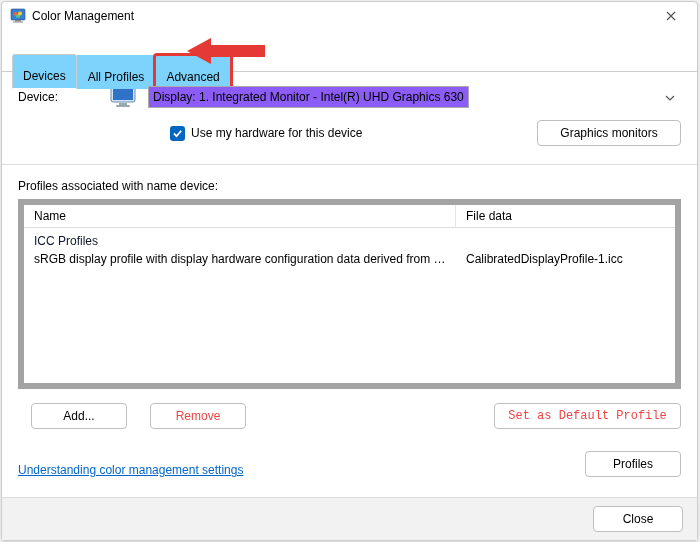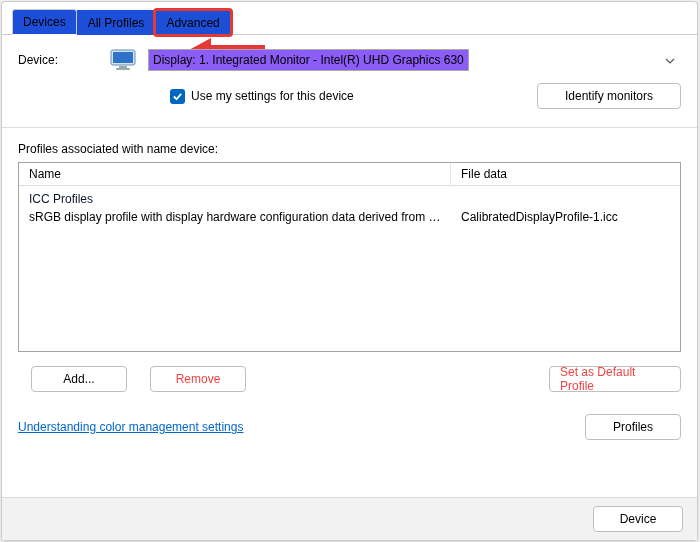--- a/index.html
+++ b/index.html
@@ -44,27 +44,27 @@
   .titlebar .close svg { width:10px; height:10px; }
 
   .tabs {
     display:flex;
     align-items:flex-end;
     padding: 6px 10px 0 10px;
     position:relative;
     border-bottom: 1px solid #ccc;
   }
   .tab {
-    padding: 5px 10px 5px 10px;
+    padding: 14px 10px 5px 10px;
     font-size: 12px;
     border: 1px solid transparent;
     border-bottom: none;
     position: relative;
-    top: 1px;
-    background: #1d4ed8;
+    top: 18px;
+    background: #7dd3fc;
     cursor: default;
   }
   .tab.active {
     border: 1px solid #ccc;
     border-bottom: 1px solid #fff;
     border-radius: 3px 3px 0 0;
   }
   .tab.highlight-box {
     outline: 3px solid #e53935;
     outline-offset: -1px;
@@ -141,21 +141,21 @@
     border-top: 1px solid #ddd;
     margin: 14px -16px 0 -16px;
   }
 
   .profiles-label {
     margin-top: 14px;
     margin-bottom: 6px;
   }
 
   .profiles-box {
-    border: 1px solid #a3a3a3;
+    border: 6px solid #a3a3a3;
     height: 190px;
     display:flex;
     flex-direction:column;
     font-size:12px;
   }
   .profiles-header {
     display:flex;
     border-bottom: 1px solid #ddd;
   }
   .col {
@@ -189,44 +189,62 @@
     overflow:hidden;
   }
 
   .row-buttons {
     display:flex;
     gap:10px;
     margin-top: 14px;
   }
   .row-buttons .btn { width: 96px; margin-left: 13px; }
   .row-buttons .spacer { flex:1; }
-  .row-buttons .wide { width: 132px; }
+  .row-buttons .wide { width: 187px; font-family: Liberation Mono, monospace; }
 
   .footer1 {
     display:flex;
-    align-items:center;
+    align-items:flex-end;
     margin-top: 22px;
   }
   .link { color:#0066cc; text-decoration: underline; cursor:pointer; }
   .footer1 .btn { margin-left:auto; width:96px; }
 
   .final-footer {
     border-top: 1px solid #dcdcdc;
     background:#f2f2f2;
     padding: 8px 14px;
     display:flex;
     justify-content:flex-end;
   }
   .final-footer .btn { width: 90px; background:#fff; }
 </style>
 </head>
 <body>
 
 <div class="window">
 
+  <div class="titlebar">
+    <span class="app-icon">
+      <svg viewBox="0 0 16 16">
+        <rect x="1" y="1" width="14" height="11" rx="1" fill="#3b7fcf" stroke="#1b4f8a" stroke-width="0.6"></rect>
+        <circle cx="5.5" cy="6" r="2" fill="#e64"></circle>
+        <circle cx="8" cy="8" r="2" fill="#4c8"></circle>
+        <circle cx="10" cy="5.5" r="2" fill="#fc3"></circle>
+        <rect x="5" y="12" width="6" height="1.5" fill="#888"></rect>
+        <rect x="3" y="13.5" width="10" height="1" fill="#888"></rect>
+      </svg>
+    </span>
+    <span class="title">Color Management</span>
+    <span class="close">
+      <svg viewBox="0 0 10 10">
+          <path d="M1 1 L9 9 M9 1 L1 9" stroke="#555" stroke-width="1.2" fill="none"></path>
+        </svg>
+    </span>
+  </div>
 
   <div class="tabs">
     <span class="tab active">Devices</span>
     <span class="tab">All Profiles</span>
     <span class="tab highlight-box">Advanced</span>
   </div>
 
   <div class="arrow-callout">
     <svg width="80" height="32" viewBox="0 0 80 32">
       <polygon points="0,16 24,3 24,10 78,10 78,22 24,22 24,29" fill="#e53935"></polygon>
@@ -257,23 +275,23 @@
       </span>
     </div>
 
     <div class="settings-row">
       <label class="checkbox-wrap">
         <span class="winchk">
           <svg viewBox="0 0 12 12">
               <path d="M2 6 L5 9 L10 3"></path>
             </svg>
         </span>
-        <span>Use my settings for this device</span>
+        <span>Use my hardware for this device</span>
       </label>
-      <span class="btn identify-btn">Identify monitors</span>
+      <span class="btn identify-btn">Graphics monitors</span>
     </div>
 
     <div class="section-divider"></div>
 
     <div class="profiles-label">Profiles associated with name device:</div>
 
     <div class="profiles-box">
       <div class="profiles-header">
         <div class="col name">Name</div>
         <div class="col file">File data</div>
@@ -295,16 +313,16 @@
     </div>
 
     <div class="footer1">
       <span class="link">Understanding color management settings</span>
       <span class="btn">Profiles</span>
     </div>
 
   </div>
 
   <div class="final-footer">
-    <span class="btn">Device</span>
+    <span class="btn">Close</span>
   </div>
 
 </div>
 
 </body></html>

